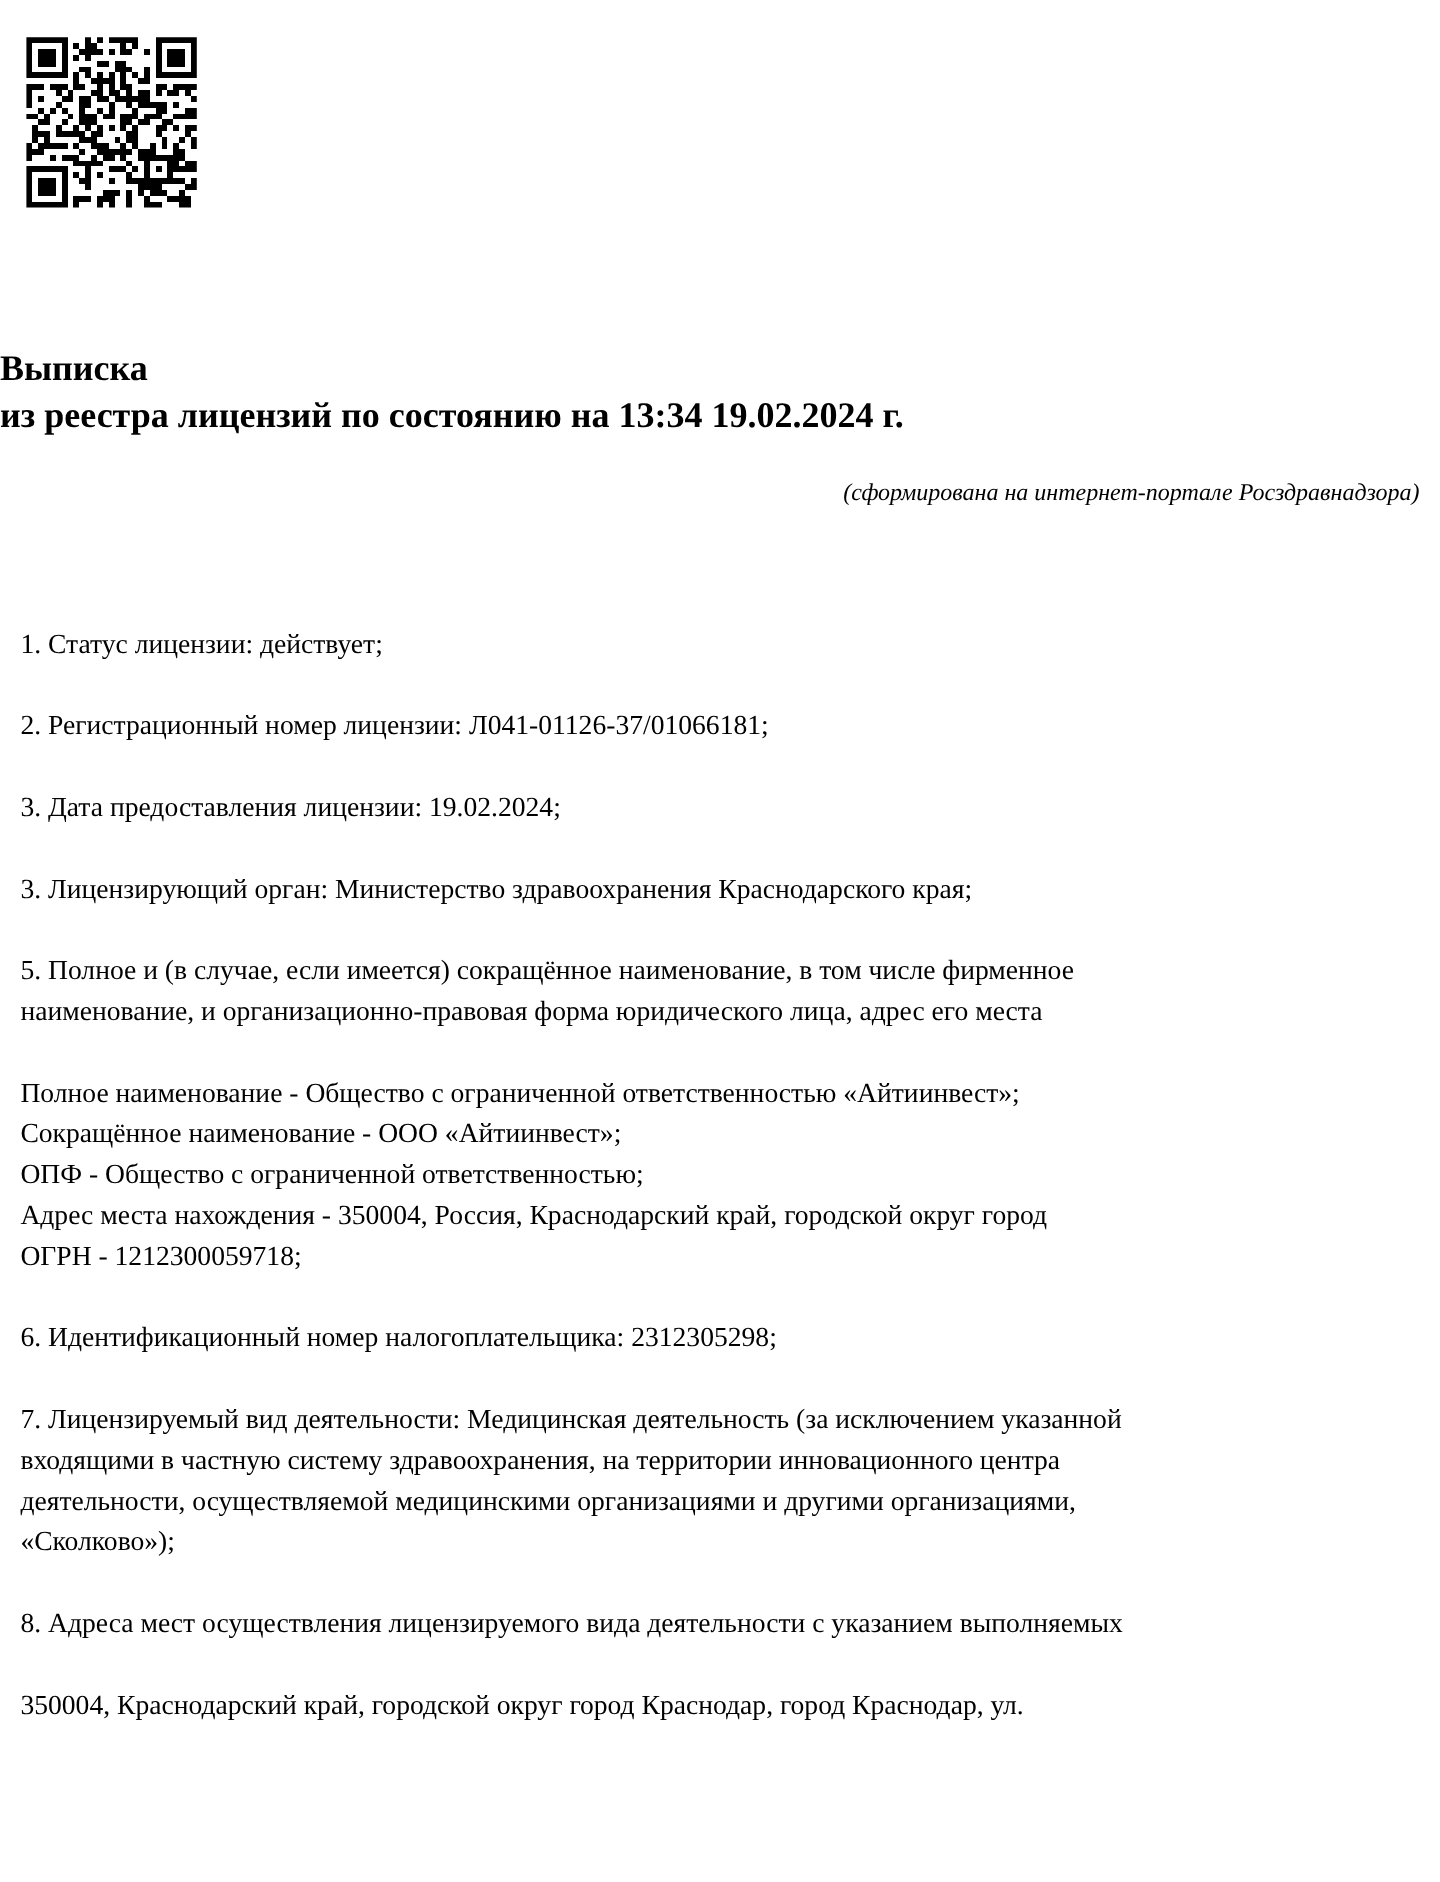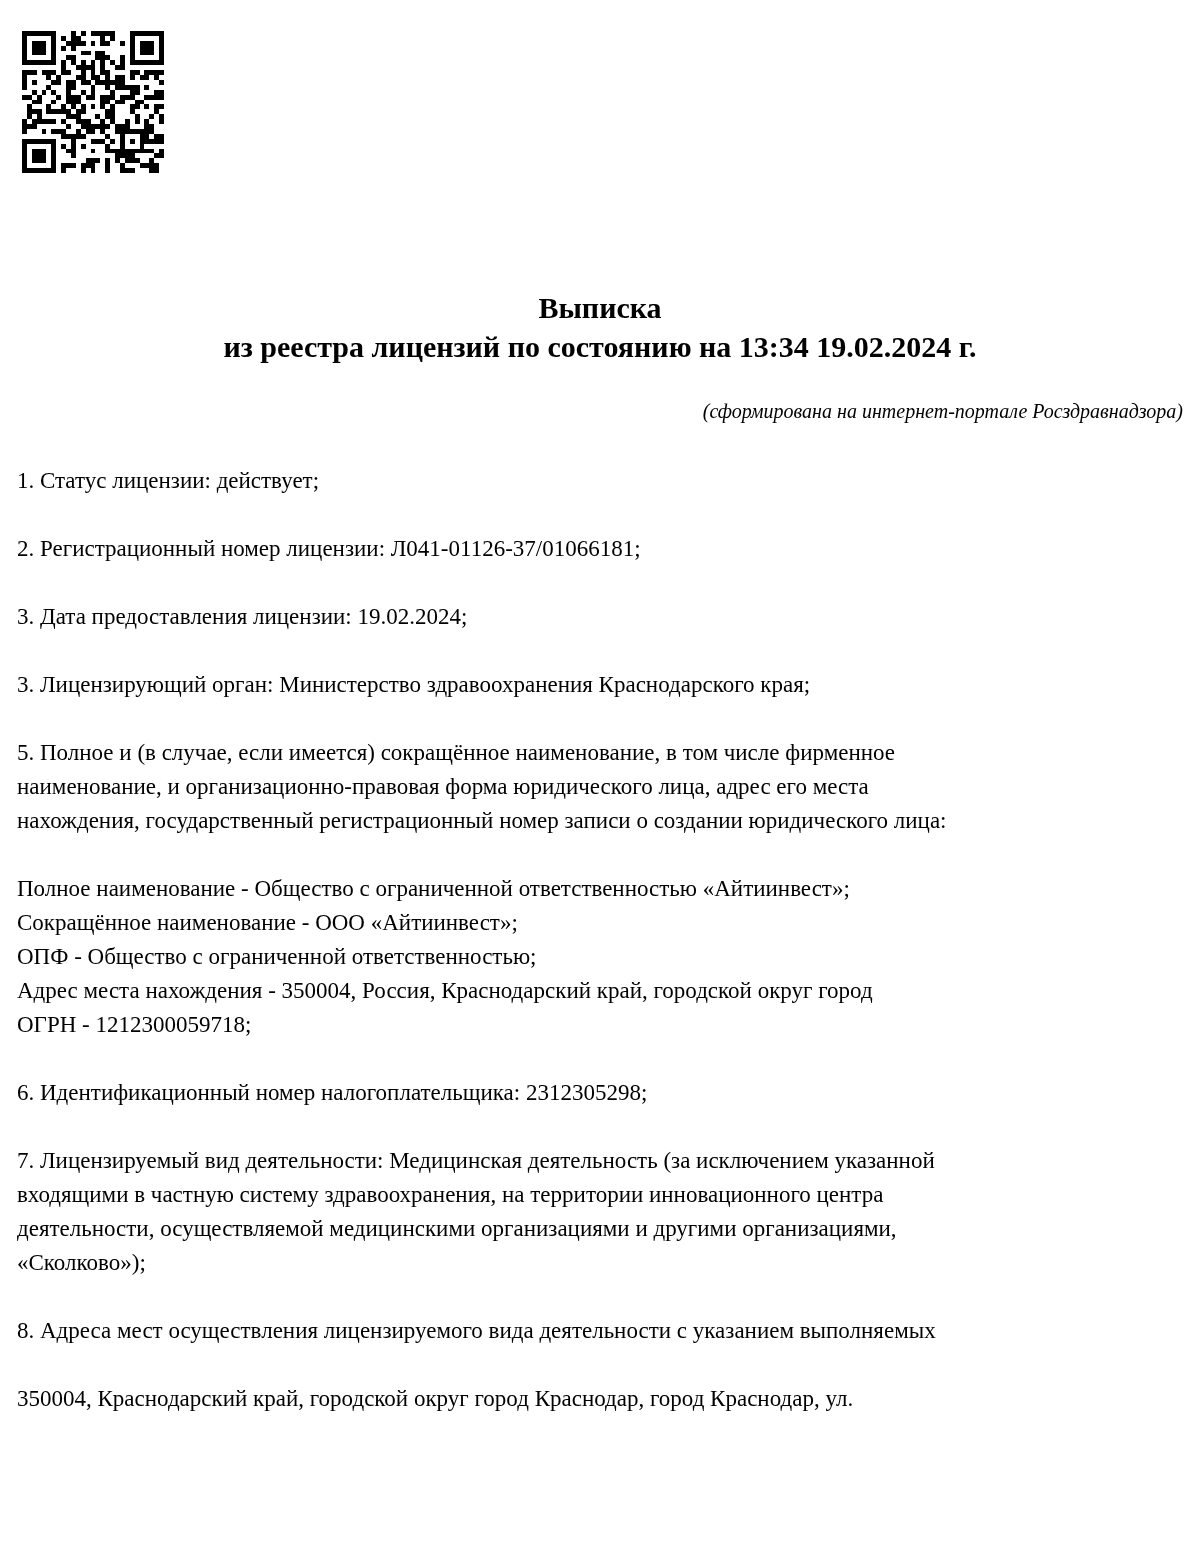--- a/index.html
+++ b/index.html
@@ -19,35 +19,34 @@
   .qr {
     position: absolute;
     left: 22px;
     top: 31px;
     width: 142px;
     height: 142px;
   }
   .qr svg { display: block; width: 100%; height: 100%; }
   .title-block {
     padding-top: 288px;
-    text-align: center;
     font-size: 30px;
     font-weight: bold;
     line-height: 39px;
   }
   .subtitle {
     margin-top: 32px;
     padding-right: 17px;
     text-align: right;
     font-size: 20px;
     line-height: 26px;
     font-style: italic;
   }
   .body-text {
-    margin-top: 40px;
+    margin-top: 96px;
     padding-left: 17px;
     padding-right: 40px;
     font-size: 23px;
     line-height: 34px;
     text-align: left;
   }
   .paragraph + .paragraph { margin-top: 34px; }
   .paragraph .line { white-space: nowrap; }
 </style>
 </head>
@@ -490,21 +489,20 @@
       </div>
     <div class="paragraph">
         <div class="line">3. Дата предоставления лицензии: 19.02.2024;</div>
       </div>
     <div class="paragraph">
         <div class="line">3. Лицензирующий орган: Министерство здравоохранения Краснодарского края;</div>
       </div>
     <div class="paragraph">
         <div class="line">5. Полное и (в случае, если имеется) сокращённое наименование, в том числе фирменное</div>
         <div class="line">наименование, и организационно-правовая форма юридического лица, адрес его места</div>
-        <div class="line">нахождения, государственный регистрационный номер записи о создании юридического лица:</div>
       </div>
     <div class="paragraph">
         <div class="line">Полное наименование - Общество с ограниченной ответственностью «Айтиинвест»;</div>
         <div class="line">Сокращённое наименование - ООО «Айтиинвест»;</div>
         <div class="line">ОПФ - Общество с ограниченной ответственностью;</div>
         <div class="line">Адрес места нахождения - 350004, Россия, Краснодарский край, городской округ город</div>
         <div class="line">ОГРН - 1212300059718;</div>
       </div>
     <div class="paragraph">
         <div class="line">6. Идентификационный номер налогоплательщика: 2312305298;</div>

